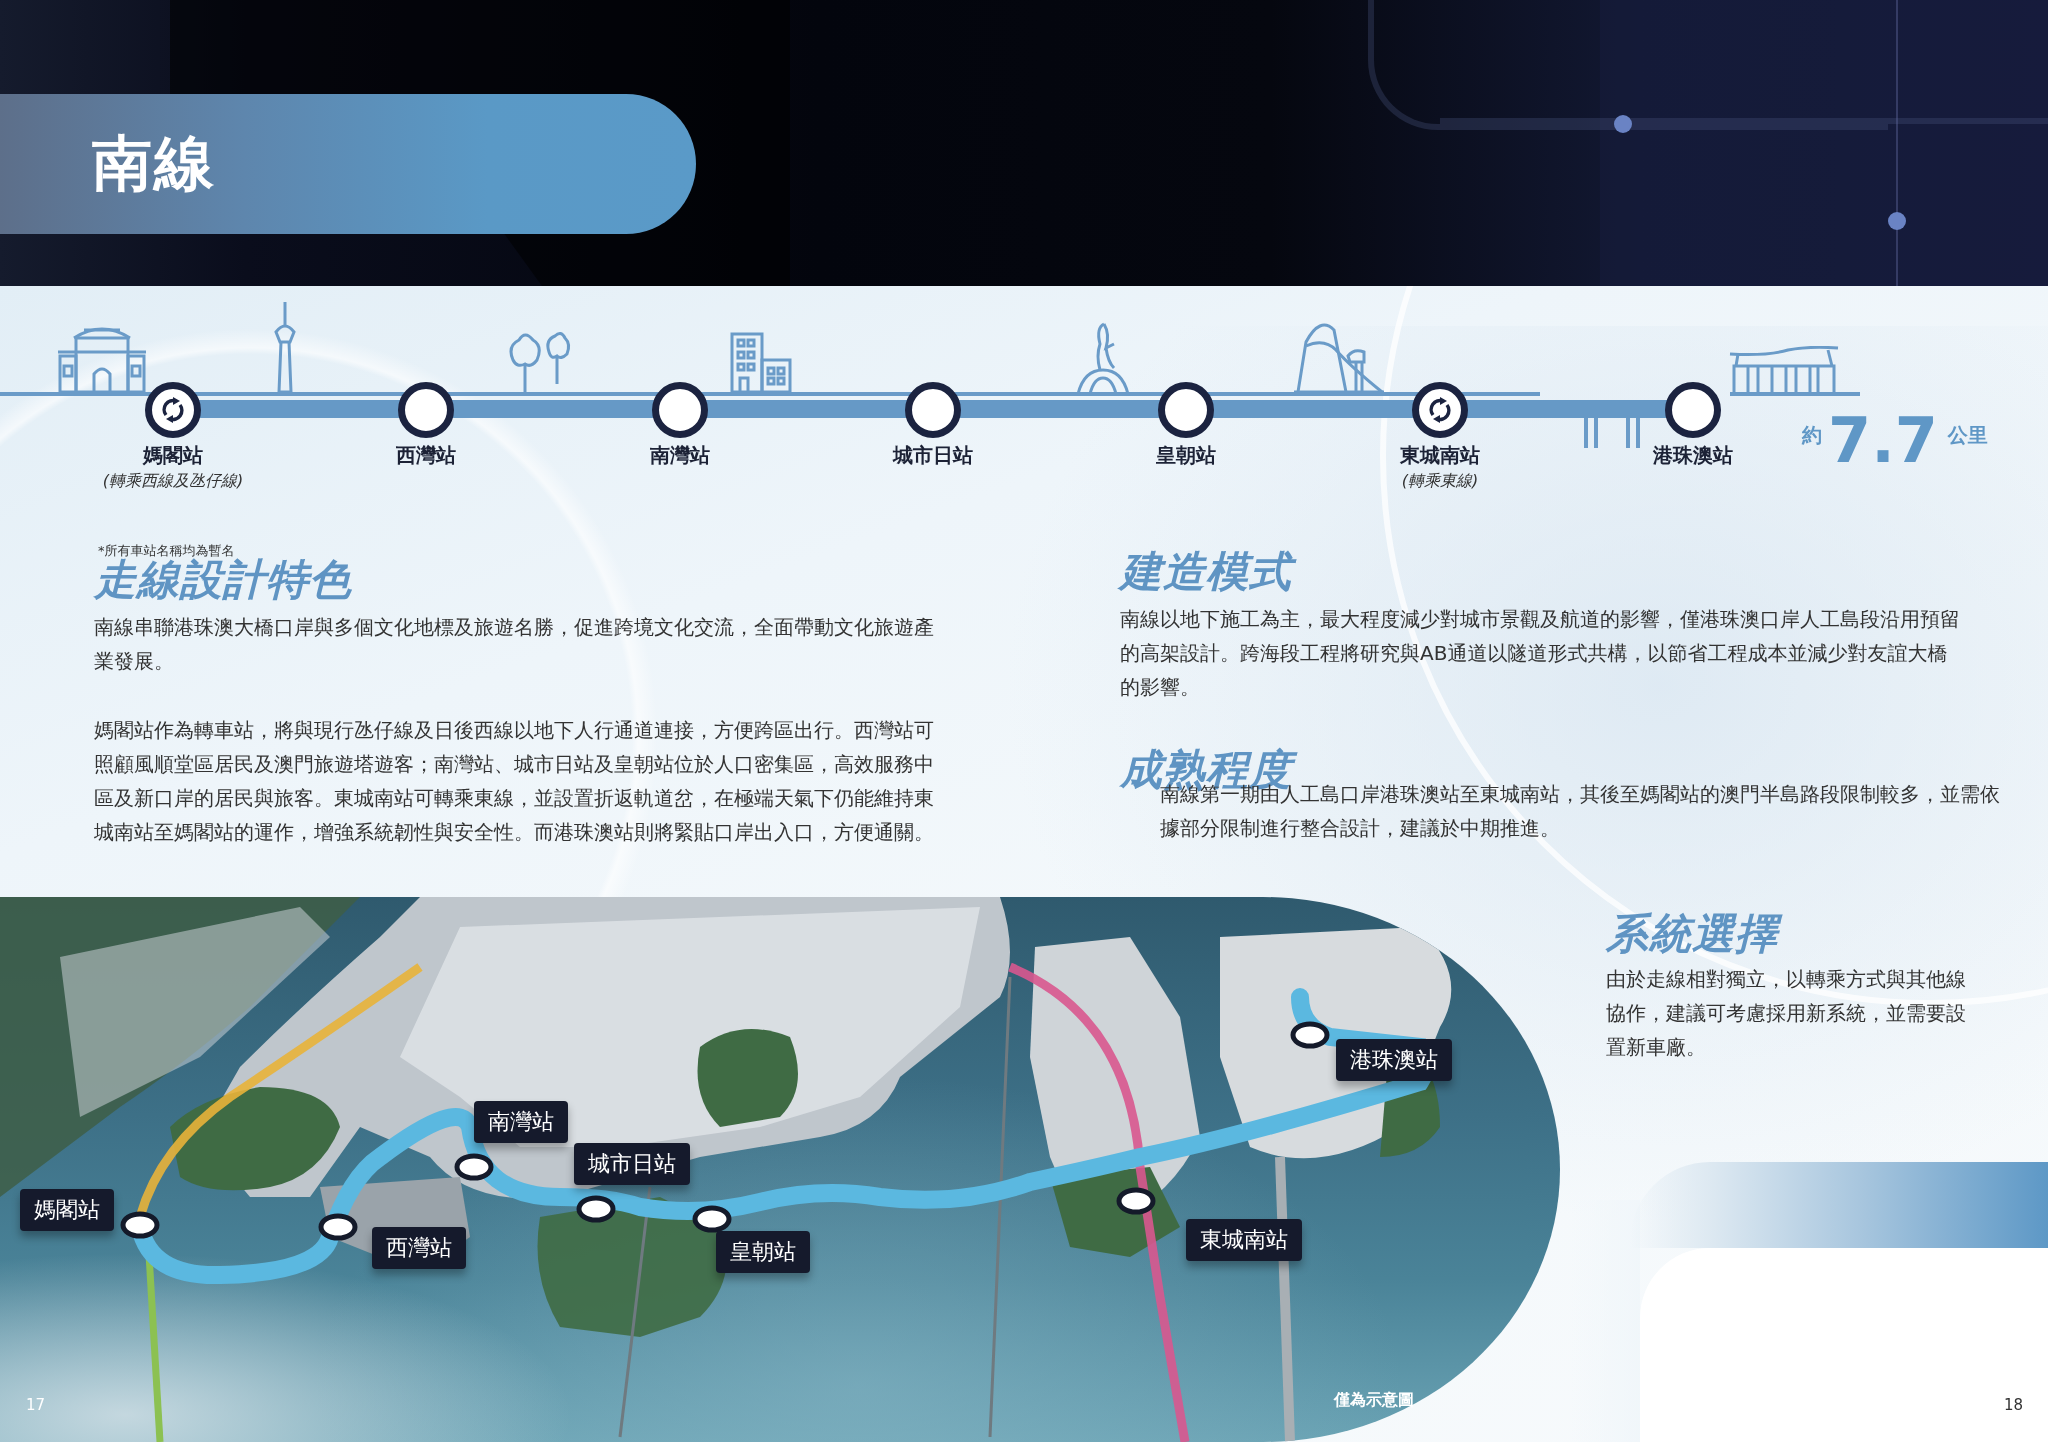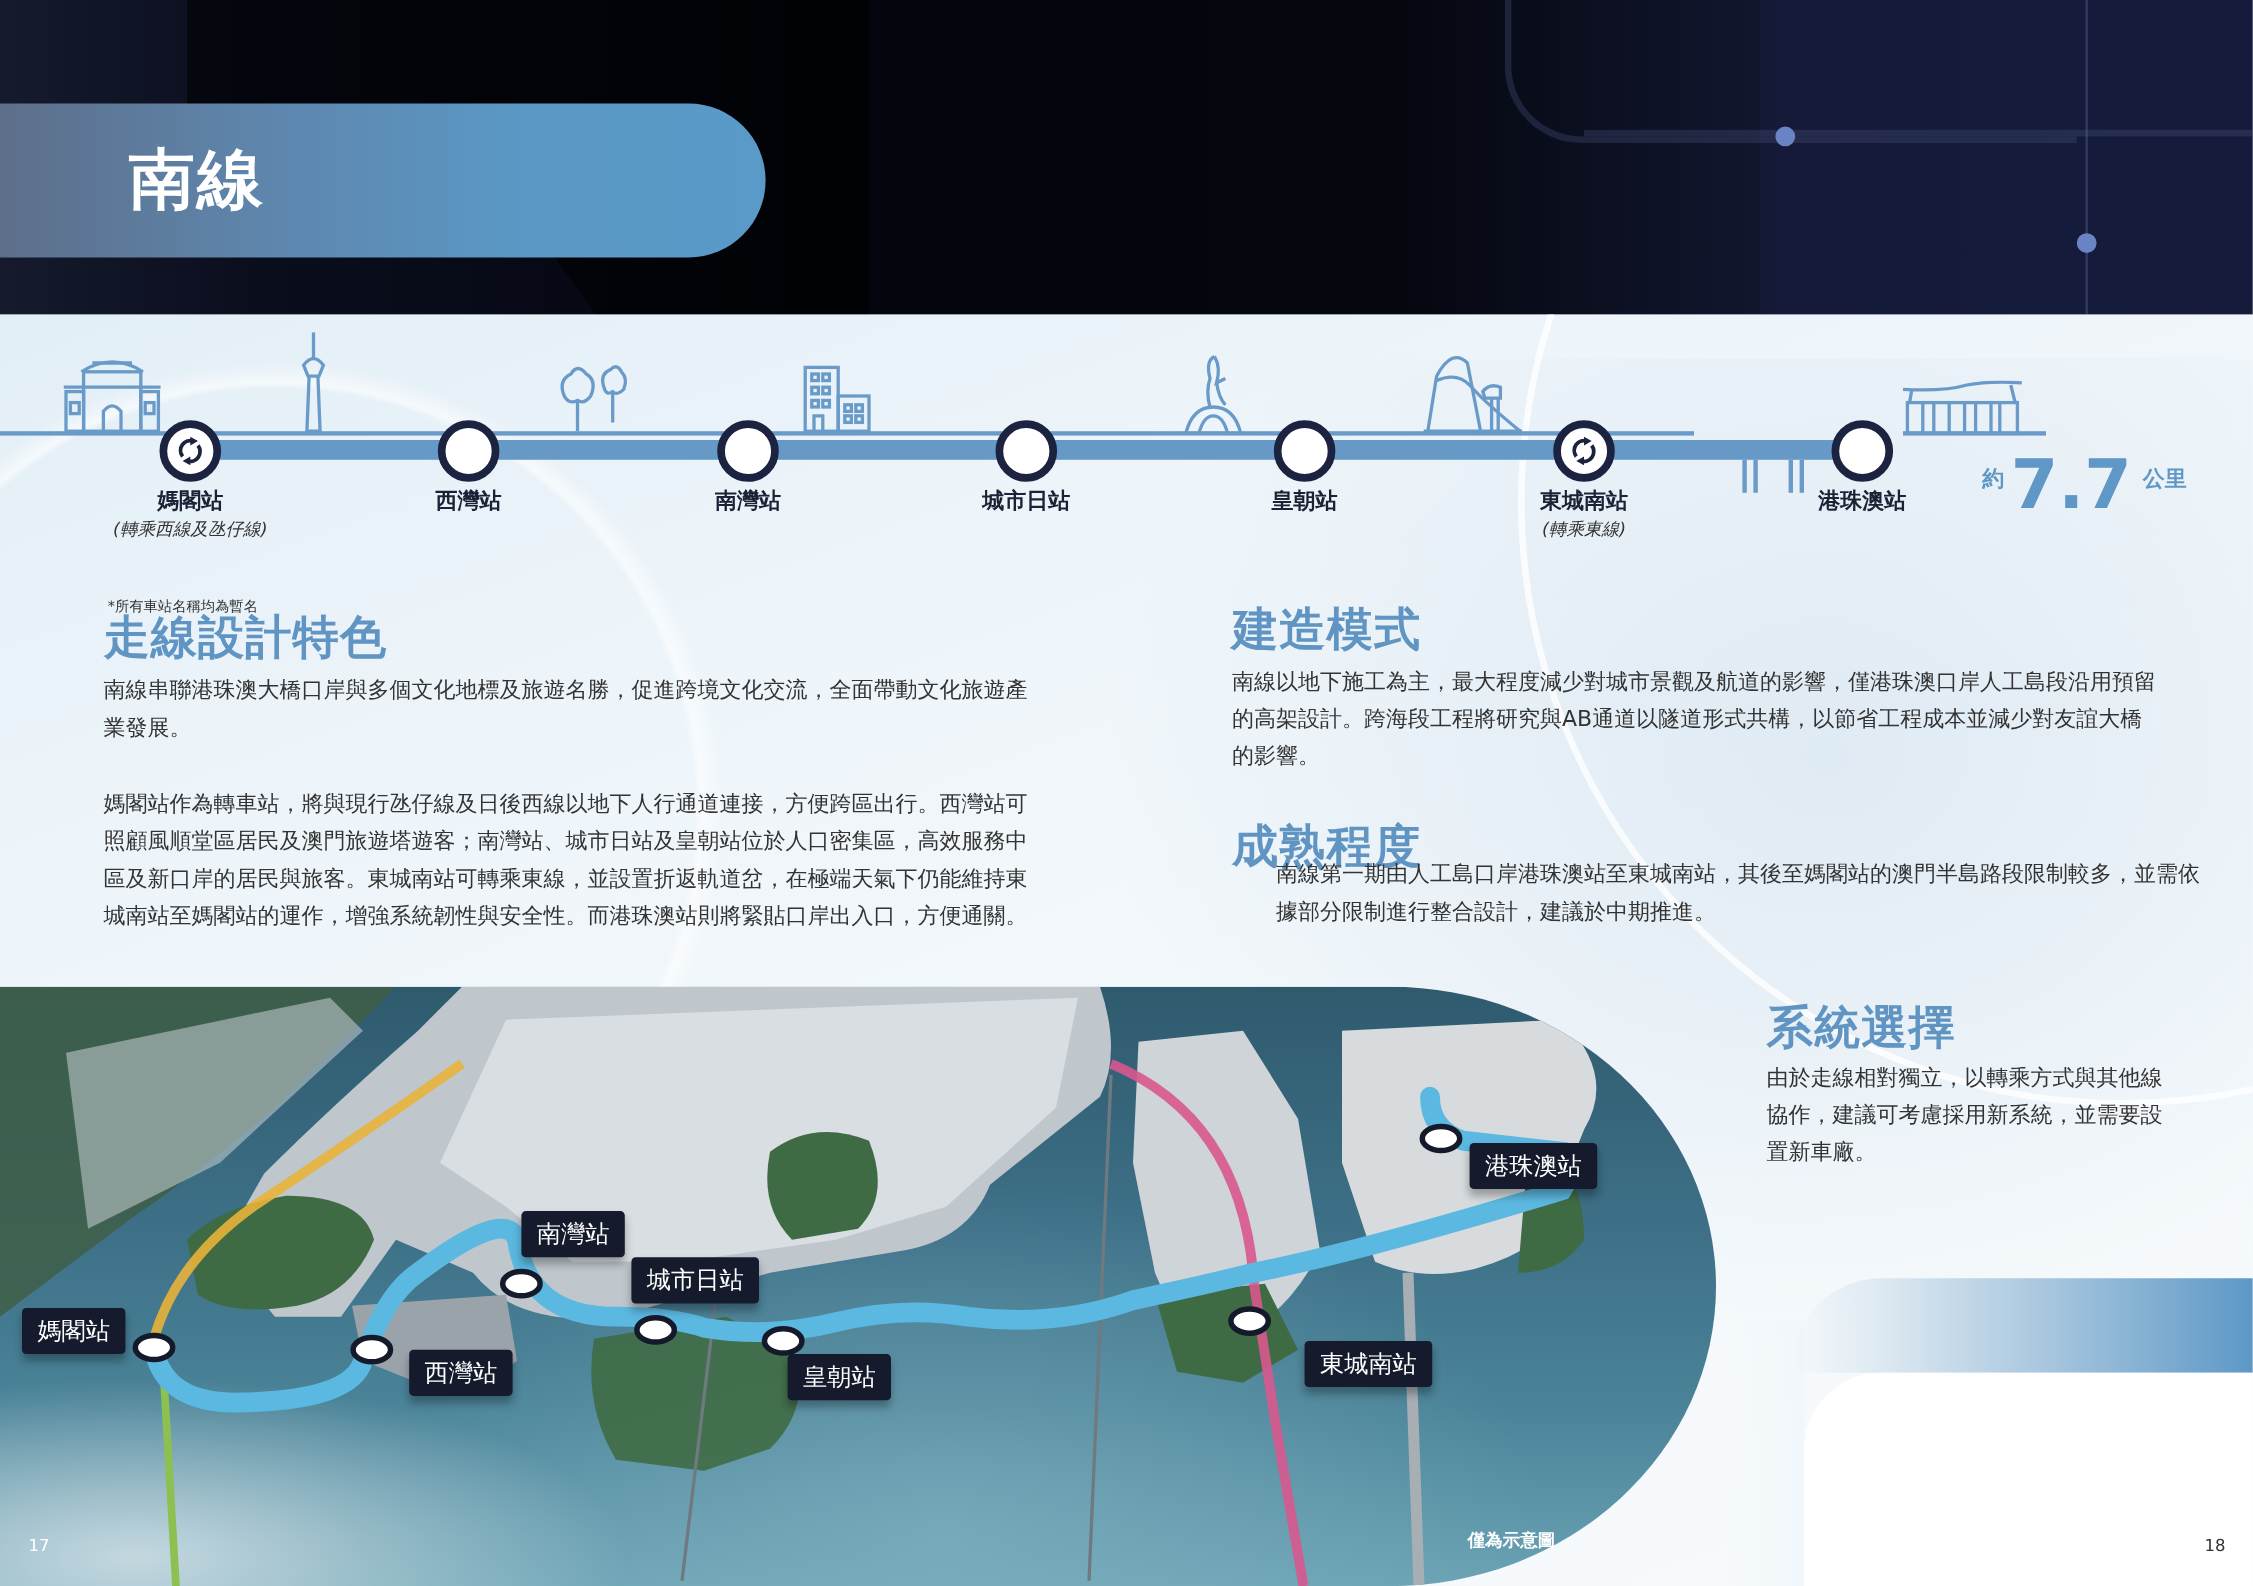--- a/index.html
+++ b/index.html
@@ -14,21 +14,21 @@
   .header-band .arc { position: absolute; left: 1368px; top: -260px; width: 520px; height: 390px;
     border: 6px solid rgba(70,80,120,.35); border-top: none; border-right: none; border-radius: 0 0 0 70px; }
   .header-band .hline { position: absolute; left: 1440px; top: 118px; width: 608px; height: 6px; background: rgba(70,80,120,.35); }
   .header-band .vline { position: absolute; left: 1896px; top: 0; width: 2px; height: 286px; background: rgba(90,100,150,.45); }
   .header-band .dot { position: absolute; width: 18px; height: 18px; border-radius: 50%; background: #6a83c4; }
   .header-band .panel-right { position: absolute; left: 1600px; top: 0; width: 448px; height: 286px; background: rgba(25,32,70,.35); }
 
   .title-pill { position: absolute; left: 0; top: 94px; width: 696px; height: 140px;
     background: linear-gradient(90deg, #5d6f8a 0%, #5e86ad 35%, #5a99c6 70%, #5a9ac8 100%);
     border-radius: 0 70px 70px 0; display: flex; align-items: center; padding-left: 92px; }
-  .title-pill .page-title { color: #fff; font-size: 60px; font-weight: bold; letter-spacing: 2px; margin-left: 25px; }
+  .title-pill .page-title { color: #fff; font-size: 60px; font-weight: bold; letter-spacing: 2px; }
 
   
   .content-bg { position: absolute; left: 0; top: 286px; width: 2048px; height: 1156px;
     background: linear-gradient(160deg, #e2eef6 0%, #eef5fa 30%, #f3f8fb 55%, #f7fafc 100%); overflow: hidden; }
   .content-bg .sweep1 { position: absolute; left: -200px; top: 0; width: 900px; height: 900px; border-radius: 50%;
     background: radial-gradient(circle, rgba(255,255,255,.0) 60%, rgba(255,255,255,.6) 61%, rgba(255,255,255,0) 64%); }
   .content-bg .bigring { position: absolute; left: 1380px; top: -380px; width: 1100px; height: 1100px; border-radius: 50%;
     border: 6px solid rgba(255,255,255,.75); }
   .content-bg .soft { position: absolute; left: 1000px; top: 40px; width: 1100px; height: 900px;
     background: radial-gradient(ellipse at 60% 40%, rgba(214,228,240,.7) 0%, rgba(240,246,250,0) 70%); }
@@ -49,21 +49,21 @@
   .landmark svg { display: block; }
 
   .footnote { position: absolute; left: 98px; top: 542px; font-size: 13px; color: #333; }
 
   .distance { position: absolute; left: 1802px; top: 410px; display: flex; align-items: flex-start; color: #5f97c6; }
   .distance .pre { font-size: 20px; font-weight: bold; margin-top: 12px; }
   .distance .num { font-size: 62px; font-weight: bold; line-height: 62px; margin: 0 10px 0 6px; }
   .distance .unit { font-size: 20px; font-weight: bold; margin-top: 12px; }
 
   
-  .section-h { position: absolute; color: #5f94c3; font-size: 42px; font-weight: bold; letter-spacing: 1px; }
+  .section-h { position: absolute; color: #5f94c3; font-size: 42px; font-weight: bold; letter-spacing: 1px; font-style: italic; }
   .para { position: absolute; font-size: 20px; line-height: 34px; color: #333; }
 
   
   .map { position: absolute; left: 0; top: 897px; width: 1560px; height: 545px; overflow: hidden;
     border-radius: 0 545px 545px 0 / 0 500px 500px 0;
     background:
       radial-gradient(ellipse at 8% 95%, rgba(220,230,235,.8) 0%, rgba(220,230,235,0) 22%),
       radial-gradient(ellipse at 55% 90%, rgba(140,185,200,.5) 0%, rgba(140,185,200,0) 45%),
       linear-gradient(180deg, #2f5a6e 0%, #3d7087 40%, #4a8398 70%, #6aa3b4 100%); }
   .map svg.mapsvg { position: absolute; left: 0; top: 0; }

